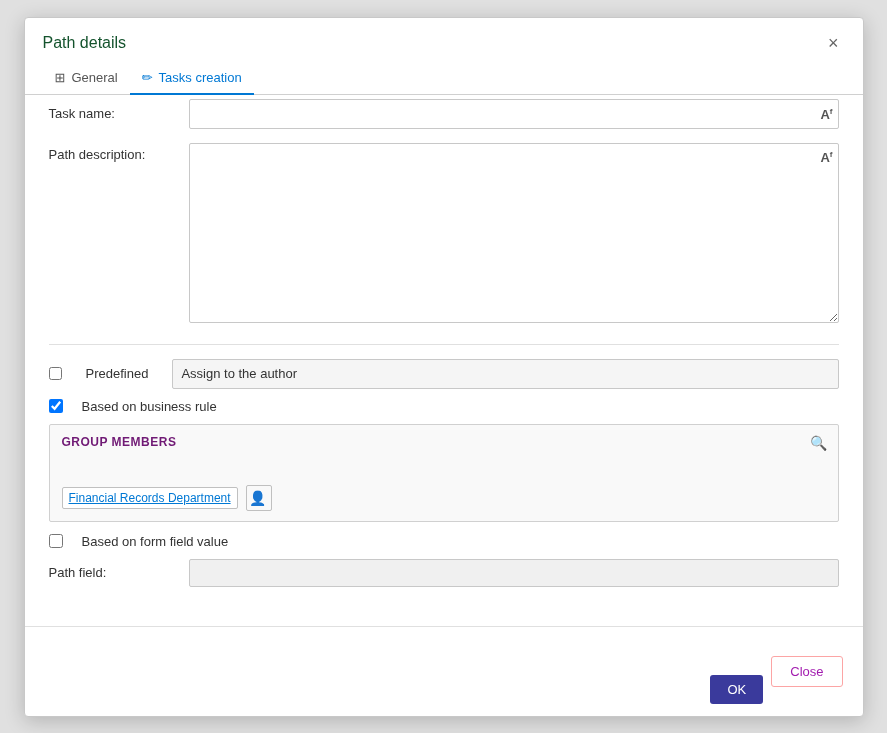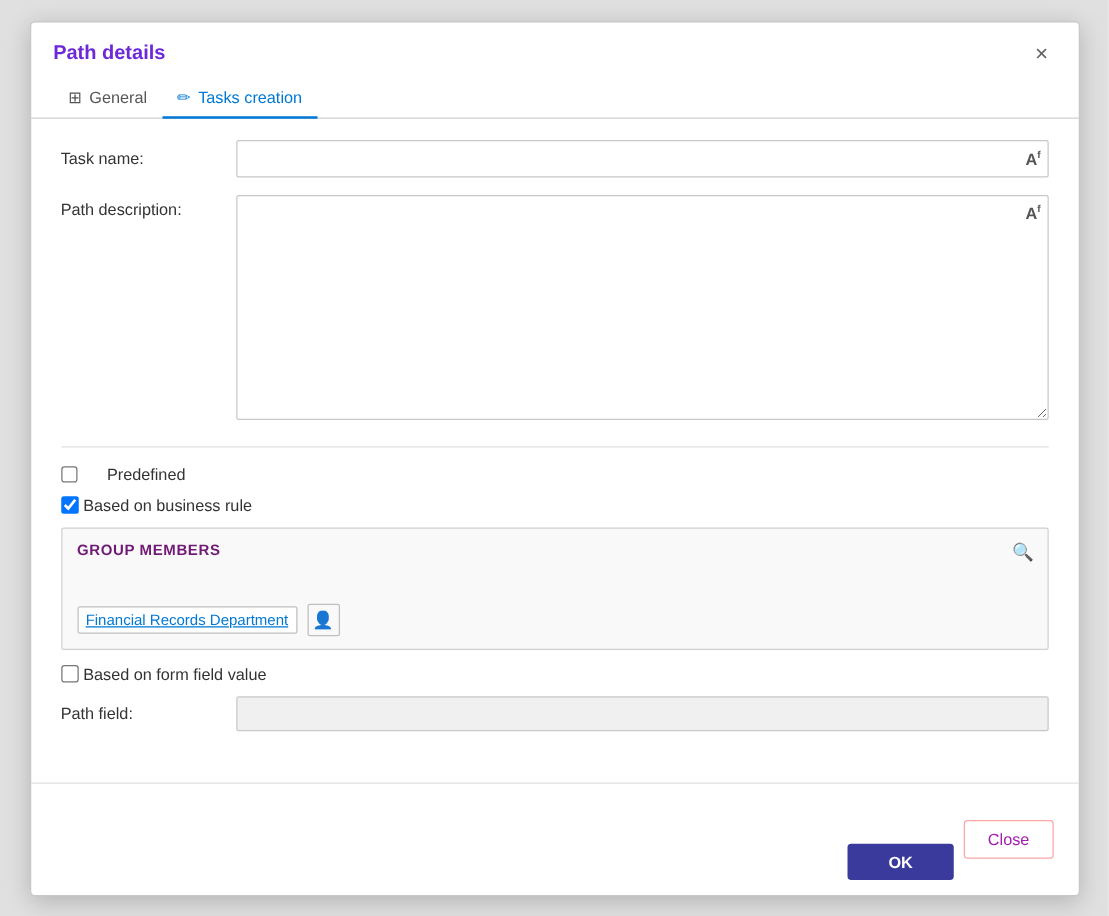--- a/index.html
+++ b/index.html
@@ -26,22 +26,22 @@
     }
     .dialog-header {
       display: flex;
       align-items: center;
       justify-content: space-between;
       padding: 14px 18px 0 18px;
       border-bottom: none;
     }
     .dialog-title {
       font-size: 16px;
-      font-weight: 700;
-      color: #6d28d9;
+      font-weight: 400;
+      color: #14532d;
     }
     .close-btn {
       background: none;
       border: none;
       font-size: 18px;
       cursor: pointer;
       color: #666;
       padding: 2px 6px;
       line-height: 1;
     }
@@ -65,21 +65,21 @@
     .tab.active {
       color: #0078d4;
       border-bottom: 2px solid #0078d4;
       font-weight: 500;
     }
     .tab-icon {
       font-size: 13px;
     }
     .dialog-body {
       flex: 1;
-      padding: 17px 24px;
+      padding: 4px 24px;
       overflow-y: auto;
     }
     .form-row {
       display: flex;
       align-items: center;
       margin-bottom: 14px;
     }
     .form-row.top-align {
       align-items: flex-start;
     }
@@ -147,21 +147,21 @@
     }
     .section-label {
       font-weight: 600;
       font-size: 13px;
       color: #1a1a1a;
       margin-bottom: 12px;
     }
     .checkbox-row {
       display: flex;
       align-items: center;
-      gap: 4px;
+      gap: 19px;
       margin-bottom: 10px;
     }
     .checkbox-row input[type="checkbox"] {
       width: 14px;
       height: 14px;
       cursor: pointer;
     }
     .checkbox-label {
       font-size: 13px;
       color: #333;
@@ -260,23 +260,23 @@
       align-items: center;
       gap: 8px;
       padding: 12px 20px;
       border-top: 1px solid #e0e0e0;
     }
     .btn-ok {
       background: #3a3a9c;
       color: #fff;
       border: none;
       border-radius: 3px;
-      padding: 7px 33px;
-      font-size: 13px;
-      font-weight: 700;
+      padding: 7px 17px;
+      font-size: 13px;
+      font-weight: 400;
       cursor: pointer;
       margin-top: 36px;
     }
     .btn-close {
       background: #fff;
       color: #a21caf;
       border: 1px solid #fca5a5;
       border-radius: 3px;
       padding: 7px 18px;
       font-size: 13px;
@@ -325,20 +325,21 @@
         </button>
       </div>
     </div>
 
     <div class="section-divider"></div>
 
 
     <div class="predefined-row">
       <input type="checkbox" id="predefined-cb" style="">
       <label for="predefined-cb" class="checkbox-label">Predefined</label>
+      <input type="text" class="predefined-input" value="Assign to the author" style="">
     </div>
 
     <div class="checkbox-row">
       <input type="checkbox" id="business-rule-cb" checked="" style="">
       <label for="business-rule-cb" class="checkbox-label">Based on business rule</label>
     </div>
 
     <div class="group-members-box">
       <div class="group-members-header">GROUP MEMBERS</div>
       <div class="group-members-content">

